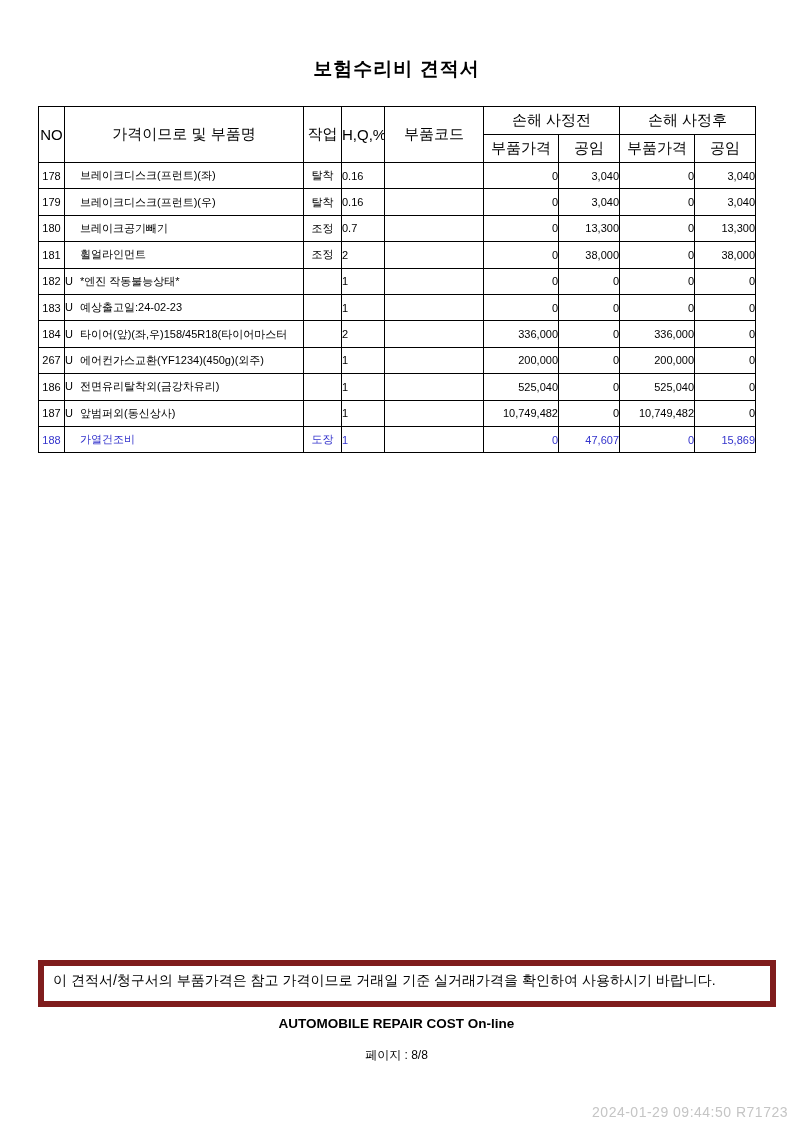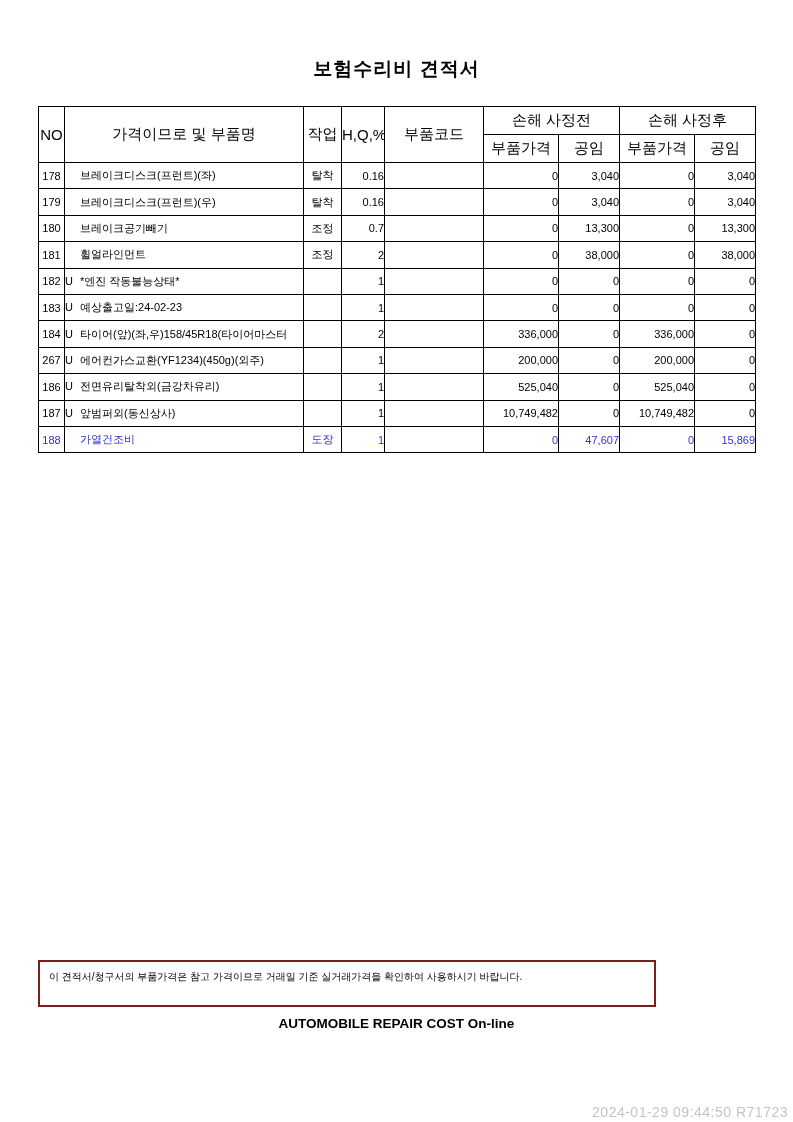--- a/index.html
+++ b/index.html
@@ -48,34 +48,34 @@
     font-size: 15px;
     text-align: center;
     vertical-align: middle;
   }
   table.estimate tbody tr { height: 26.4px; padding-left: 26px; }
   table.estimate tbody td { vertical-align: middle; }
   td.c-no   { text-align: center; }
   td.c-item { text-align: left; padding-left: 7px; }
   td.c-item .flag { display: inline-block; width: 15px; }
   td.c-work { text-align: center; }
-  td.c-hq   { text-align: right; padding-right: 8px; }
+  td.c-hq   { text-align: left; padding-right: 8px; }
   td.c-code { }
   td.c-money{ text-align: right; padding-right: 6px; }
   tr.highlight td { color: #3333cc; }
   .notice-box {
     position: absolute;
     top: 960px;
     left: 38px;
-    width: 618px;
+    width: 738px;
     height: 47px;
     box-sizing: border-box;
-    border: 2px solid #7f1d1d;
+    border: 6px solid #7f1d1d;
     padding: 7px 9px;
-    font-size: 10px;
+    font-size: 14px;
     line-height: 15px;
   }
   .brand-line {
     position: absolute;
     top: 1016px;
     left: 0;
     width: 100%;
     text-align: center;
     font-size: 13.5px;
     font-weight: bold;
@@ -257,16 +257,17 @@
         </tr>
       </tbody>
   </table>
 
   <div class="notice-box">
     <span>이 견적서/청구서의 부품가격은 참고 가격이므로 거래일 기준 실거래가격을 확인하여 사용하시기 바랍니다.</span>
   </div>
 
   <div class="brand-line">AUTOMOBILE REPAIR COST On-line</div>
 
+  <div class="page-line">페이지 : 8/8</div>
 
   <div class="watermark">2024-01-29 09:44:50 R71723</div>
 
 </div>
 
 </body></html>

